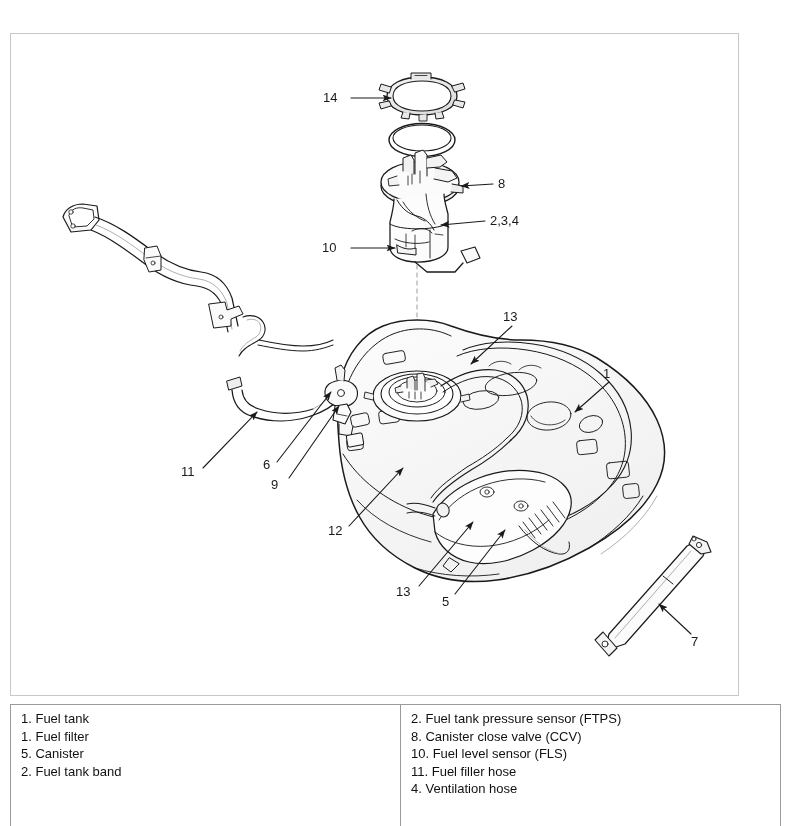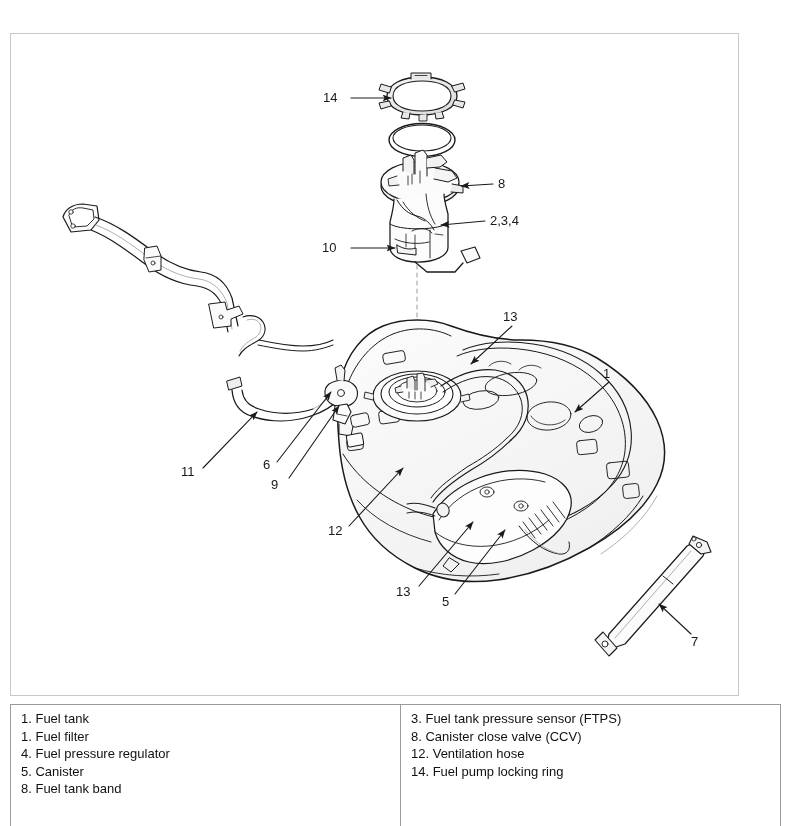--- a/index.html
+++ b/index.html
@@ -372,25 +372,25 @@
       <text class="callout-text" x="385" y="562">13</text>
       <text class="callout-text" x="431" y="572">5</text>
       <text class="callout-text" x="680" y="612">7</text>
     </svg>
   </div>
 
   <div id="legend-table">
     <div class="legend-col left">
       <div class="legend-item">1. Fuel tank</div>
       <div class="legend-item">1. Fuel filter</div>
-      <div class="legend-item">4. Fuel pressure regulator</div>
       <div class="legend-item">5. Canister</div>
-      <div class="legend-item">8. Fuel tank band</div>
+      <div class="legend-item">2. Fuel tank band</div>
     </div>
     <div class="legend-col right">
-      <div class="legend-item">3. Fuel tank pressure sensor (FTPS)</div>
+      <div class="legend-item">2. Fuel tank pressure sensor (FTPS)</div>
       <div class="legend-item">8. Canister close valve (CCV)</div>
-      <div class="legend-item">12. Ventilation hose</div>
-      <div class="legend-item">14. Fuel pump locking ring</div>
+      <div class="legend-item">10. Fuel level sensor (FLS)</div>
+      <div class="legend-item">11. Fuel filler hose</div>
+      <div class="legend-item">4. Ventilation hose</div>
     </div>
   </div>
 
 </div>
 
 </body></html>

